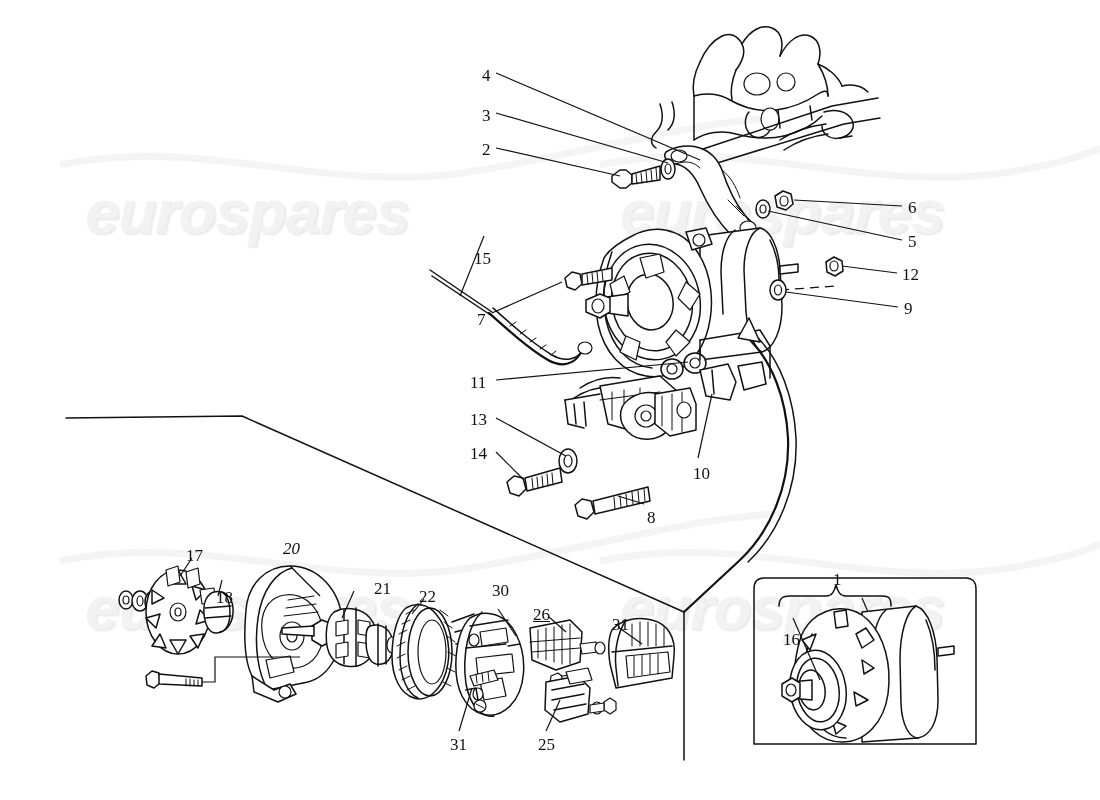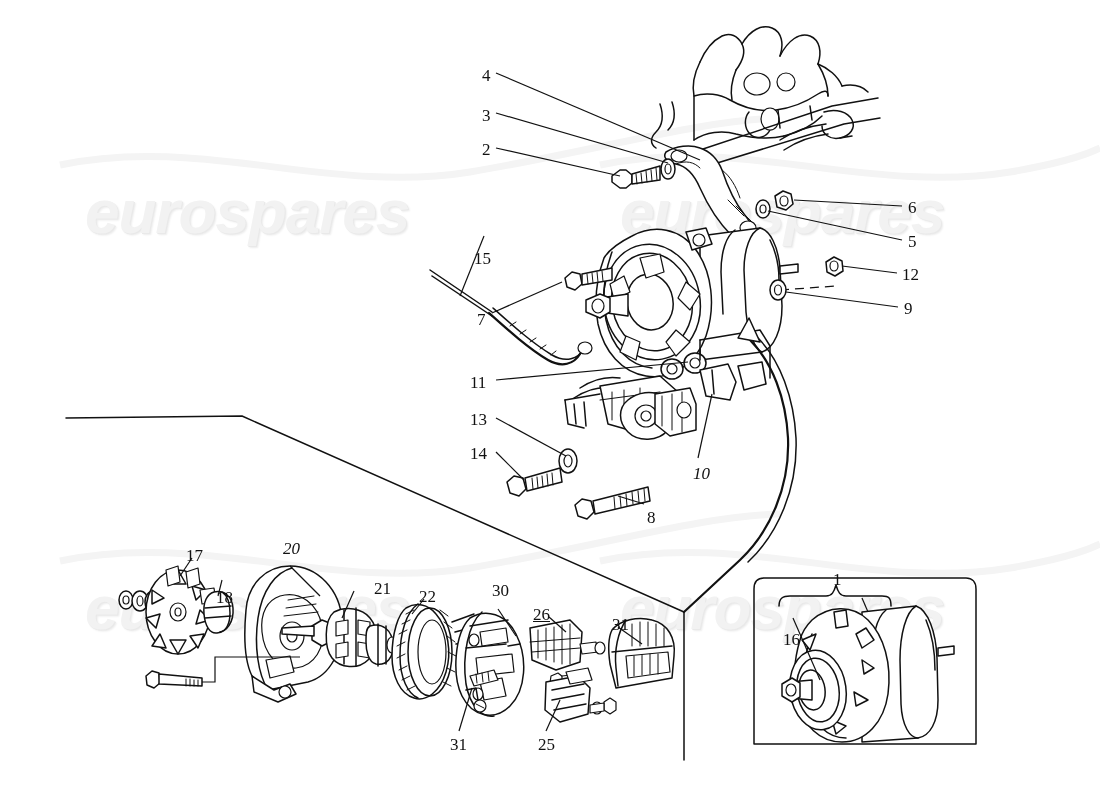--- a/index.html
+++ b/index.html
@@ -518,21 +518,21 @@
   <div class="callout" style="left:482px;top:141px;">2</div>
   <div class="callout" style="left:908px;top:199px;">6</div>
   <div class="callout" style="left:908px;top:233px;">5</div>
   <div class="callout" style="left:474px;top:227px;margin-top:23px;">15</div>
   <div class="callout" style="left:902px;top:266px;">12</div>
   <div class="callout" style="left:904px;top:300px;">9</div>
   <div class="callout" style="left:477px;top:311px;">7</div>
   <div class="callout" style="left:470px;top:374px;">11</div>
   <div class="callout" style="left:470px;top:411px;">13</div>
   <div class="callout" style="left:470px;top:445px;">14</div>
-  <div class="callout" style="left:693px;top:465px;font-style:italic;">10</div>
+  <div class="callout" style="left:693px;top:465px;">10</div>
   <div class="callout" style="left:647px;top:509px;">8</div>
   <div class="callout" style="left:186px;top:547px;">17</div>
   <div class="callout" style="left:216px;top:589px;text-align:right;">18</div>
   <div class="callout" style="left:283px;top:540px;font-style:italic;">20</div>
   <div class="callout" style="left:350px;top:580px;margin-left:24px;">21</div>
   <div class="callout" style="left:419px;top:588px;text-align:right;">22</div>
   <div class="callout" style="left:492px;top:582px;">30</div>
   <div class="callout" style="left:533px;top:606px;text-decoration:underline;">26</div>
   <div class="callout" style="left:612px;top:616px;">31</div>
   <div class="callout" style="left:450px;top:736px;">31</div>

